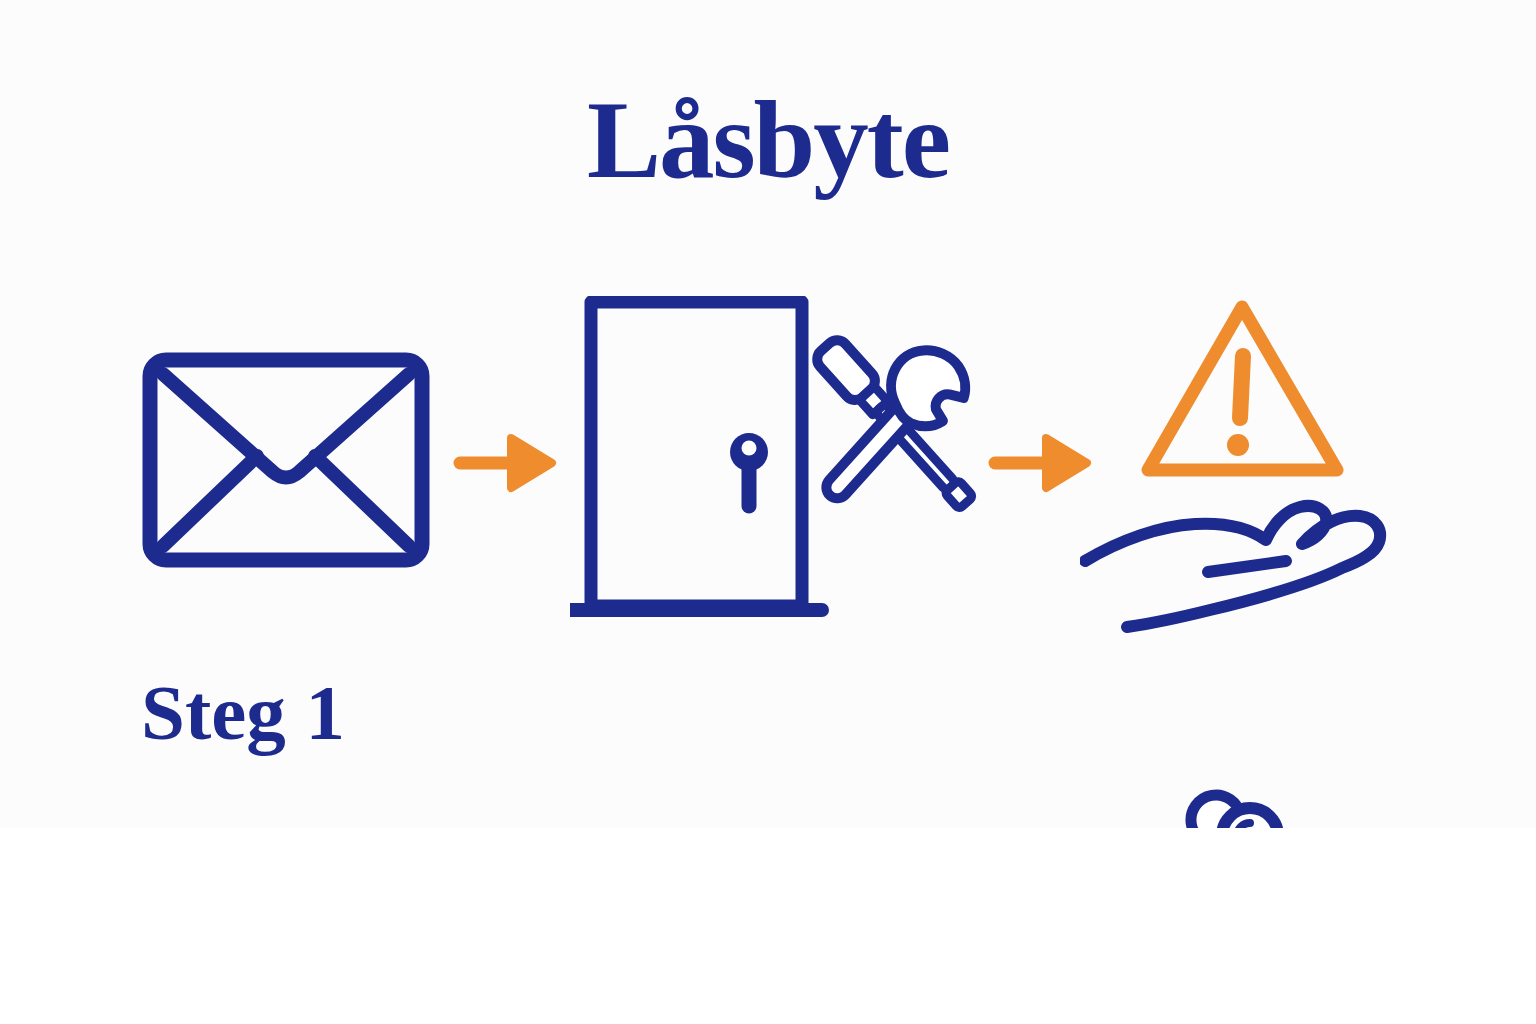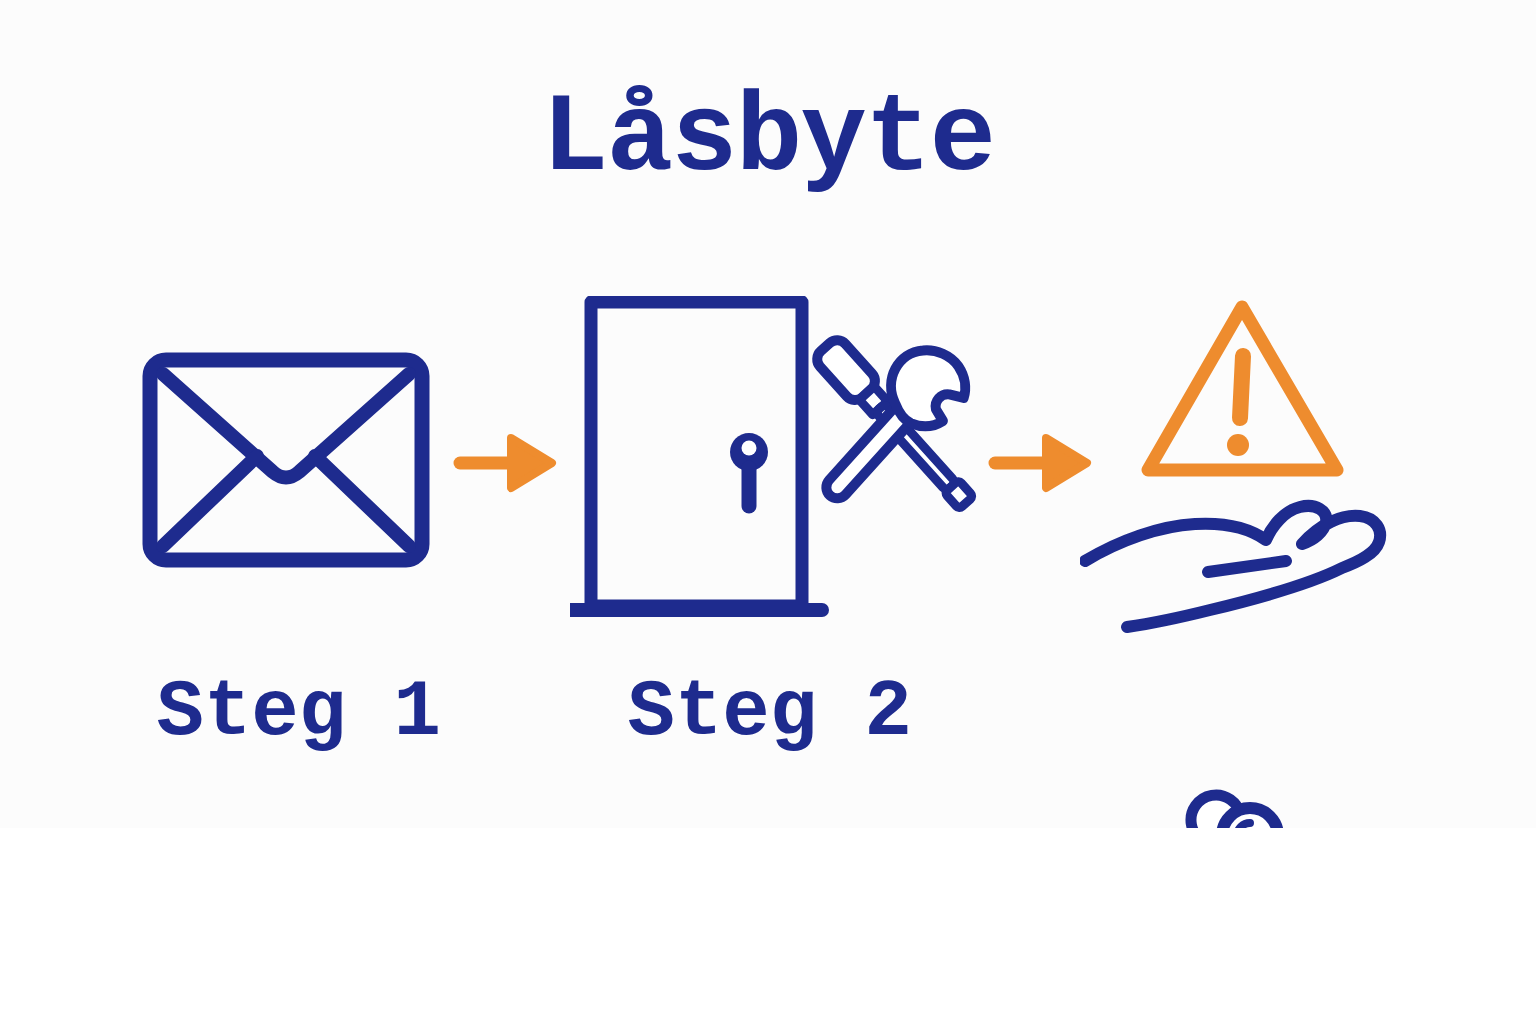--- a/index.html
+++ b/index.html
@@ -7,21 +7,21 @@
     --accent-orange: #ee8c2e;
     --background: #fcfcfc;
   }
   html, body { margin: 0; padding: 0; background: #ffffff; }
   .canvas {
     position: relative;
     width: 1536px;
     height: 828px;
     background: var(--background);
     overflow: hidden;
-    font-family: Liberation Mono, monospace;
+    font-family: Liberation Serif, serif;
   }
   .title {
     position: absolute;
     left: 0; right: 0; top: 84px;
     margin: 0;
     text-align: center;
     font-size: 111px;
     line-height: 1;
     font-weight: bold;
     letter-spacing: -2px;
@@ -34,21 +34,21 @@
   .arrow-1 { left: 453px; top: 431px; }
   .doortools-wrap { left: 570px; top: 296px; }
   .arrow-2 { left: 988px; top: 431px; }
   .warning-wrap { left: 1135px; top: 298px; }
   .hand-wrap { left: 1080px; top: 498px; }
   .keys-wrap { left: 1143px; top: 772px; }
   .step-label {
     position: absolute;
     top: 670px;
     width: 300px;
-    text-align: right;
+    text-align: left;
     font-size: 79px;
     line-height: 1.1;
     font-weight: bold;
     color: var(--primary-blue);
   }
   .label-1 { left: 141px; }
   .label-2 { left: 612px; }
   .label-3 { left: 1090px; }
 </style>
 </head>
@@ -112,21 +112,20 @@
   </div>
 
   <div class="icon hand-wrap blue">
     <svg width="320" height="152" viewBox="0 0 320 152" fill="none" stroke="currentColor" stroke-width="12" stroke-linecap="round" stroke-linejoin="round">
       <path d="M5 63 C40 42 80 28 115 26 C150 24 172 32 186 42 C192 28 204 13 220 9 C236 5 248 13 246 24 C244 34 234 42 222 46 C240 26 262 16 280 18 C296 20 303 32 299 44 C295 56 278 64 262 70 C230 86 180 100 130 112 C98 120 68 126 47 129"></path>
       <path d="M128 74 Q170 68 206 63"></path>
     </svg>
   </div>
 
   <div class="step-label label-1">Steg 1</div>
-  <div class="step-label label-2">Steg 2</div>
 
   <div class="icon keys-wrap blue">
     <svg width="170" height="198" viewBox="0 0 170 198" fill="none" stroke="currentColor" stroke-linecap="round" stroke-linejoin="round">
       <g transform="translate(73,48) rotate(35)">
         <path d="M-8 14 L-8 26 L-16 32 L-8 40 L-16 48 L-8 54 L-8 72 C-8 84 8 84 8 72 L8 14 Z" fill="#fff" stroke-width="9"></path>
         <circle r="25" fill="#fff" stroke-width="11"></circle>
       </g>
       <g transform="translate(107,64)">
         <path d="M-7 20 L-7 32 C-15 36 -15 44 -7 48 C-15 52 -15 60 -7 64 C-15 68 -15 76 -7 80 L-7 96 L0 112 L7 96 L7 20 Z" fill="#fff" stroke-width="9"></path>
         <circle r="28" fill="#fff" stroke-width="12"></circle>

